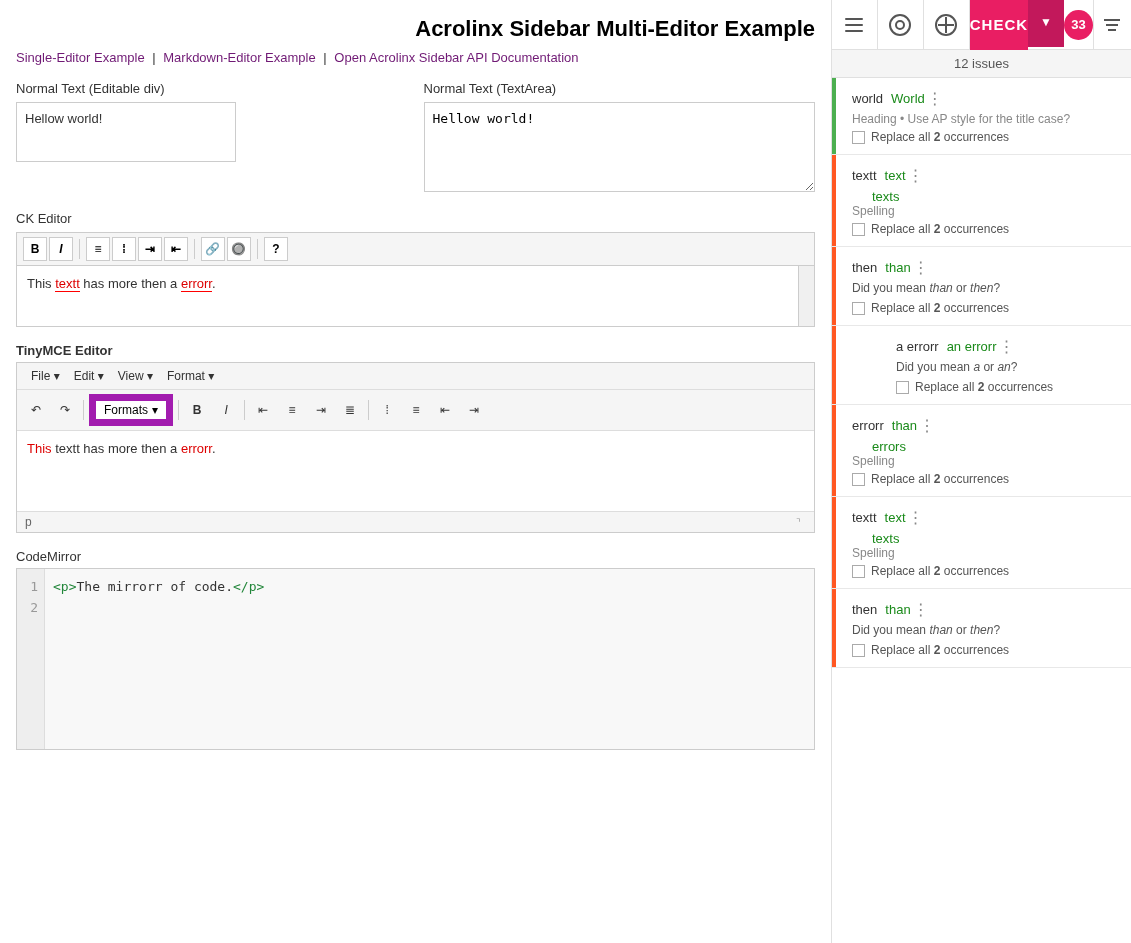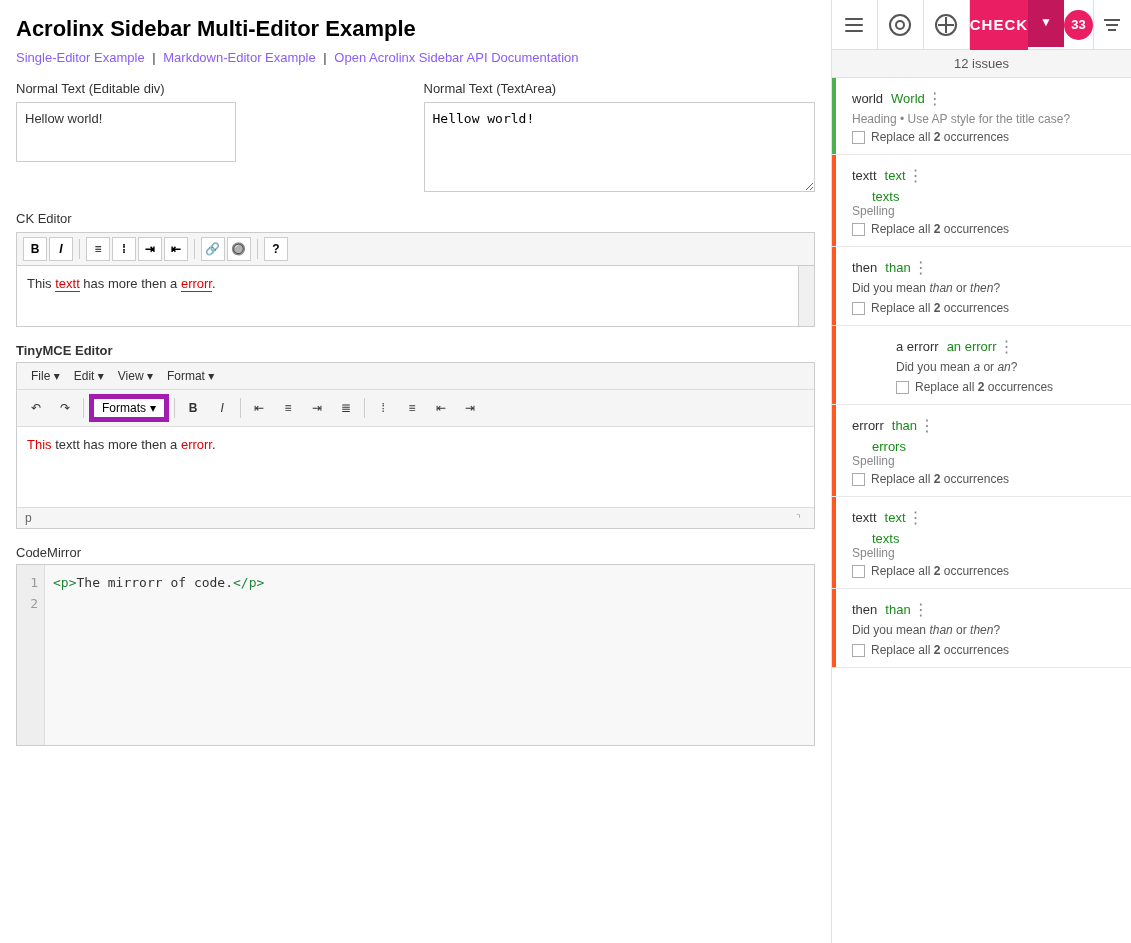--- a/index.html
+++ b/index.html
@@ -11,29 +11,30 @@
       padding: 16px;
       overflow-y: auto;
       background: #fff;
     }
     
     .page-title {
       font-size: 22px;
       font-weight: bold;
       margin-bottom: 8px;
       color: #000;
+      text-align: right;
     }
     
     .nav-links {
       margin-bottom: 16px;
       font-size: 13px;
     }
     
     .nav-links a {
-      color: #8b5cf6;
+      color: #701a75;
       text-decoration: none;
     }
     .nav-links span { color: #333; margin: 0 4px; }
     
     
     .editors-row {
       display: flex;
       gap: 16px;
       margin-bottom: 16px;
     }
@@ -175,21 +176,21 @@
       border: 1px solid transparent;
       background: transparent;
       cursor: pointer;
       font-size: 12px;
       color: #333;
     }
     
     .tm-btn-formats {
       padding: 2px 8px;
       font-size: 12px;
-      border: 5px solid #a21caf;
+      border: 7px solid #a21caf;
       background: #fff;
       cursor: pointer;
       display: flex;
       align-items: center;
       gap: 4px;
     }
     
     .tm-separator { width: 1px; height: 20px; background: #ccc; margin: 0 2px; }
     
     .tinymce-body {

